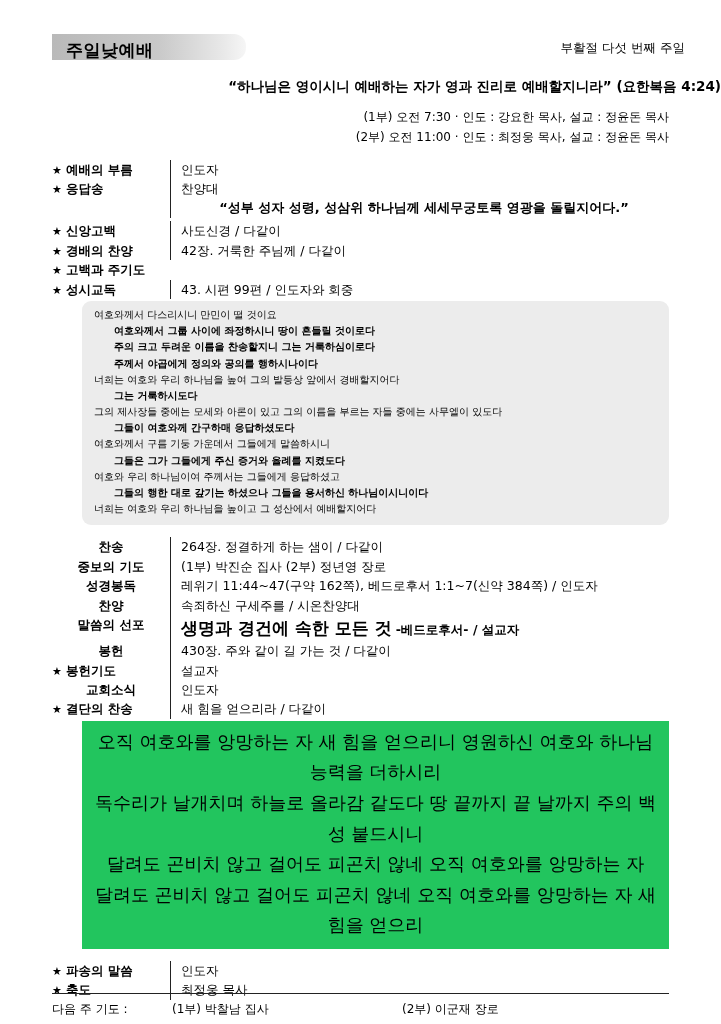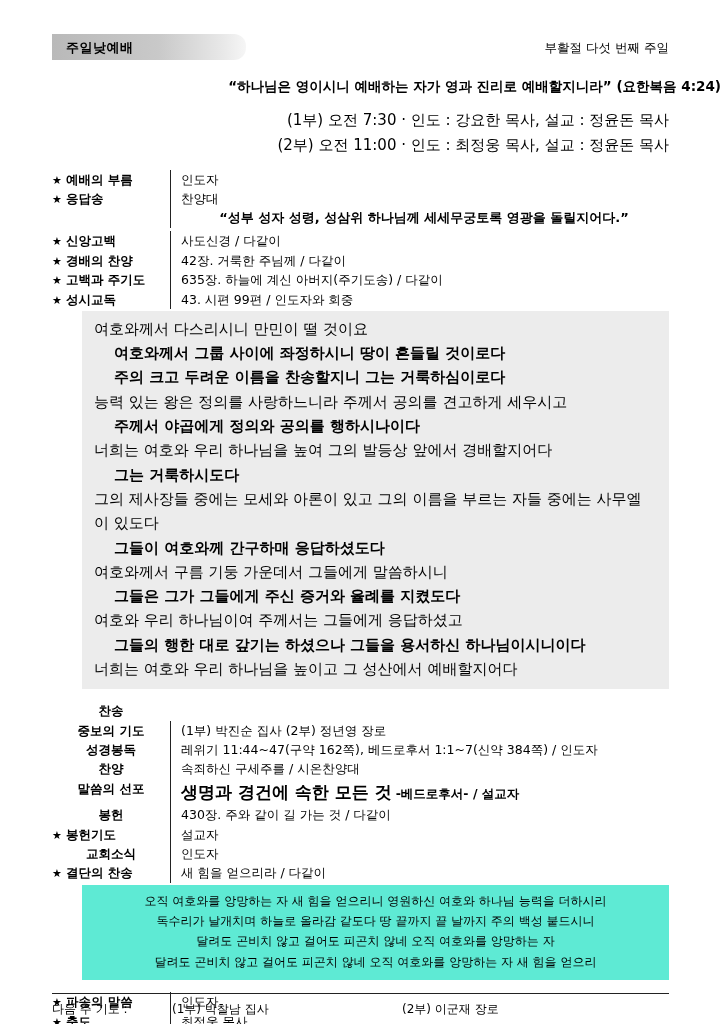--- a/index.html
+++ b/index.html
@@ -34,45 +34,45 @@
     top: 0;
     width: 194px;
     height: 26px;
     background: linear-gradient(to right, #b9b9b9 0%, #c9c9c9 55%, #e8e8e8 88%, #f6f6f6 100%);
     border-radius: 0 12px 12px 0;
   }
   .header-title {
     position: absolute;
     left: 66px;
     top: 5px;
-    font-size: 13px;
+    font-size: 17px;
     font-weight: bold;
     letter-spacing: 0.5px;
   }
   .header-right {
     position: absolute;
-    right: 52px;
+    right: 36px;
     top: 6px;
     font-size: 12.5px;
   }
 
   
   .verse {
     text-align: right;
     font-size: 13.5px;
     font-weight: bold;
     margin-top: 18px;
   }
 
   
   .times {
     margin-top: 12px;
     padding-right: 52px;
     text-align: right;
-    font-size: 15px;
+    font-size: 12px;
     line-height: 1.65;
   }
 
   
   .order {
     margin: 12px 0 0 0;
     padding: 0 52px 0 52px;
   }
   .row {
     display: flex;
@@ -126,37 +126,38 @@
   .val .med {
     font-size: 12.5px;
     font-weight: bold;
   }
 
   
   .reading {
     background: #ececec;
     margin: 2px 52px 0 82px;
     padding: 6px 16px 8px 10px;
-    font-size: 15px;
+    font-size: 10px;
     line-height: 1.62;
+    border-radius: 9px;
   }
   .reading .r-lead {
     padding-left: 2px;
   }
   .reading .r-resp {
     font-weight: bold;
     padding-left: 22px;
   }
 
   
   .closing {
-    background: #5eead4;
+    background: #22c55e;
     margin: 2px 52px 0 82px;
     padding: 6px 10px 8px 10px;
-    font-size: 12px;
+    font-size: 18px;
     line-height: 1.7;
     text-align: center;
   }
 
   
   .footer {
     position: absolute;
     left: 52px;
     right: 52px;
     bottom: 20px;
@@ -241,53 +242,52 @@
         <span class="ltext">경배의 찬양</span>
       </div>
       <div class="val">42장. 거룩한 주님께 / 다같이</div>
     </div>
 
     <div class="row">
       <div class="label">
         <span class="star">★</span>
         <span class="ltext">고백과 주기도</span>
       </div>
-      <div class="val">635장. 하늘에 계신 아버지(주기도송) / 다같이</div>
     </div>
 
     <div class="row">
       <div class="label">
         <span class="star">★</span>
         <span class="ltext">성시교독</span>
       </div>
       <div class="val">43. 시편 99편 / 인도자와 회중</div>
     </div>
   </div>
 
   <div class="reading">
     <div class="r-lead">여호와께서 다스리시니 만민이 떨 것이요</div>
     <div class="r-resp">여호와께서 그룹 사이에 좌정하시니 땅이 흔들릴 것이로다</div>
     <div class="r-resp">주의 크고 두려운 이름을 찬송할지니 그는 거룩하심이로다</div>
-    <div class="r-lead">능력 있는 왕은 정의를 사랑하느니라 주께서 공의를 견고하게 세우시고</div>
     <div class="r-resp">주께서 야곱에게 정의와 공의를 행하시나이다</div>
     <div class="r-lead">너희는 여호와 우리 하나님을 높여 그의 발등상 앞에서 경배할지어다</div>
     <div class="r-resp">그는 거룩하시도다</div>
     <div class="r-lead">그의 제사장들 중에는 모세와 아론이 있고 그의 이름을 부르는 자들 중에는 사무엘이 있도다</div>
     <div class="r-resp">그들이 여호와께 간구하매 응답하셨도다</div>
     <div class="r-lead">여호와께서 구름 기둥 가운데서 그들에게 말씀하시니</div>
     <div class="r-resp">그들은 그가 그들에게 주신 증거와 율례를 지켰도다</div>
     <div class="r-lead">여호와 우리 하나님이여 주께서는 그들에게 응답하셨고</div>
     <div class="r-resp">그들의 행한 대로 갚기는 하셨으나 그들을 용서하신 하나님이시니이다</div>
     <div class="r-lead">너희는 여호와 우리 하나님을 높이고 그 성산에서 예배할지어다</div>
   </div>
 
   <div class="order">
 
     <div class="row">
       <div class="label-inner-center">찬송</div>
+      <div class="val">264장. 정결하게 하는 샘이 / 다같이</div>
     </div>
 
     <div class="row">
       <div class="label-inner-center">중보의 기도</div>
       <div class="val">(1부) 박진순 집사 (2부) 정년영 장로</div>
     </div>
 
     <div class="row">
       <div class="label-inner-center">성경봉독</div>
       <div class="val">레위기 11:44~47(구약 162쪽), 베드로후서 1:1~7(신약 384쪽) / 인도자</div>

